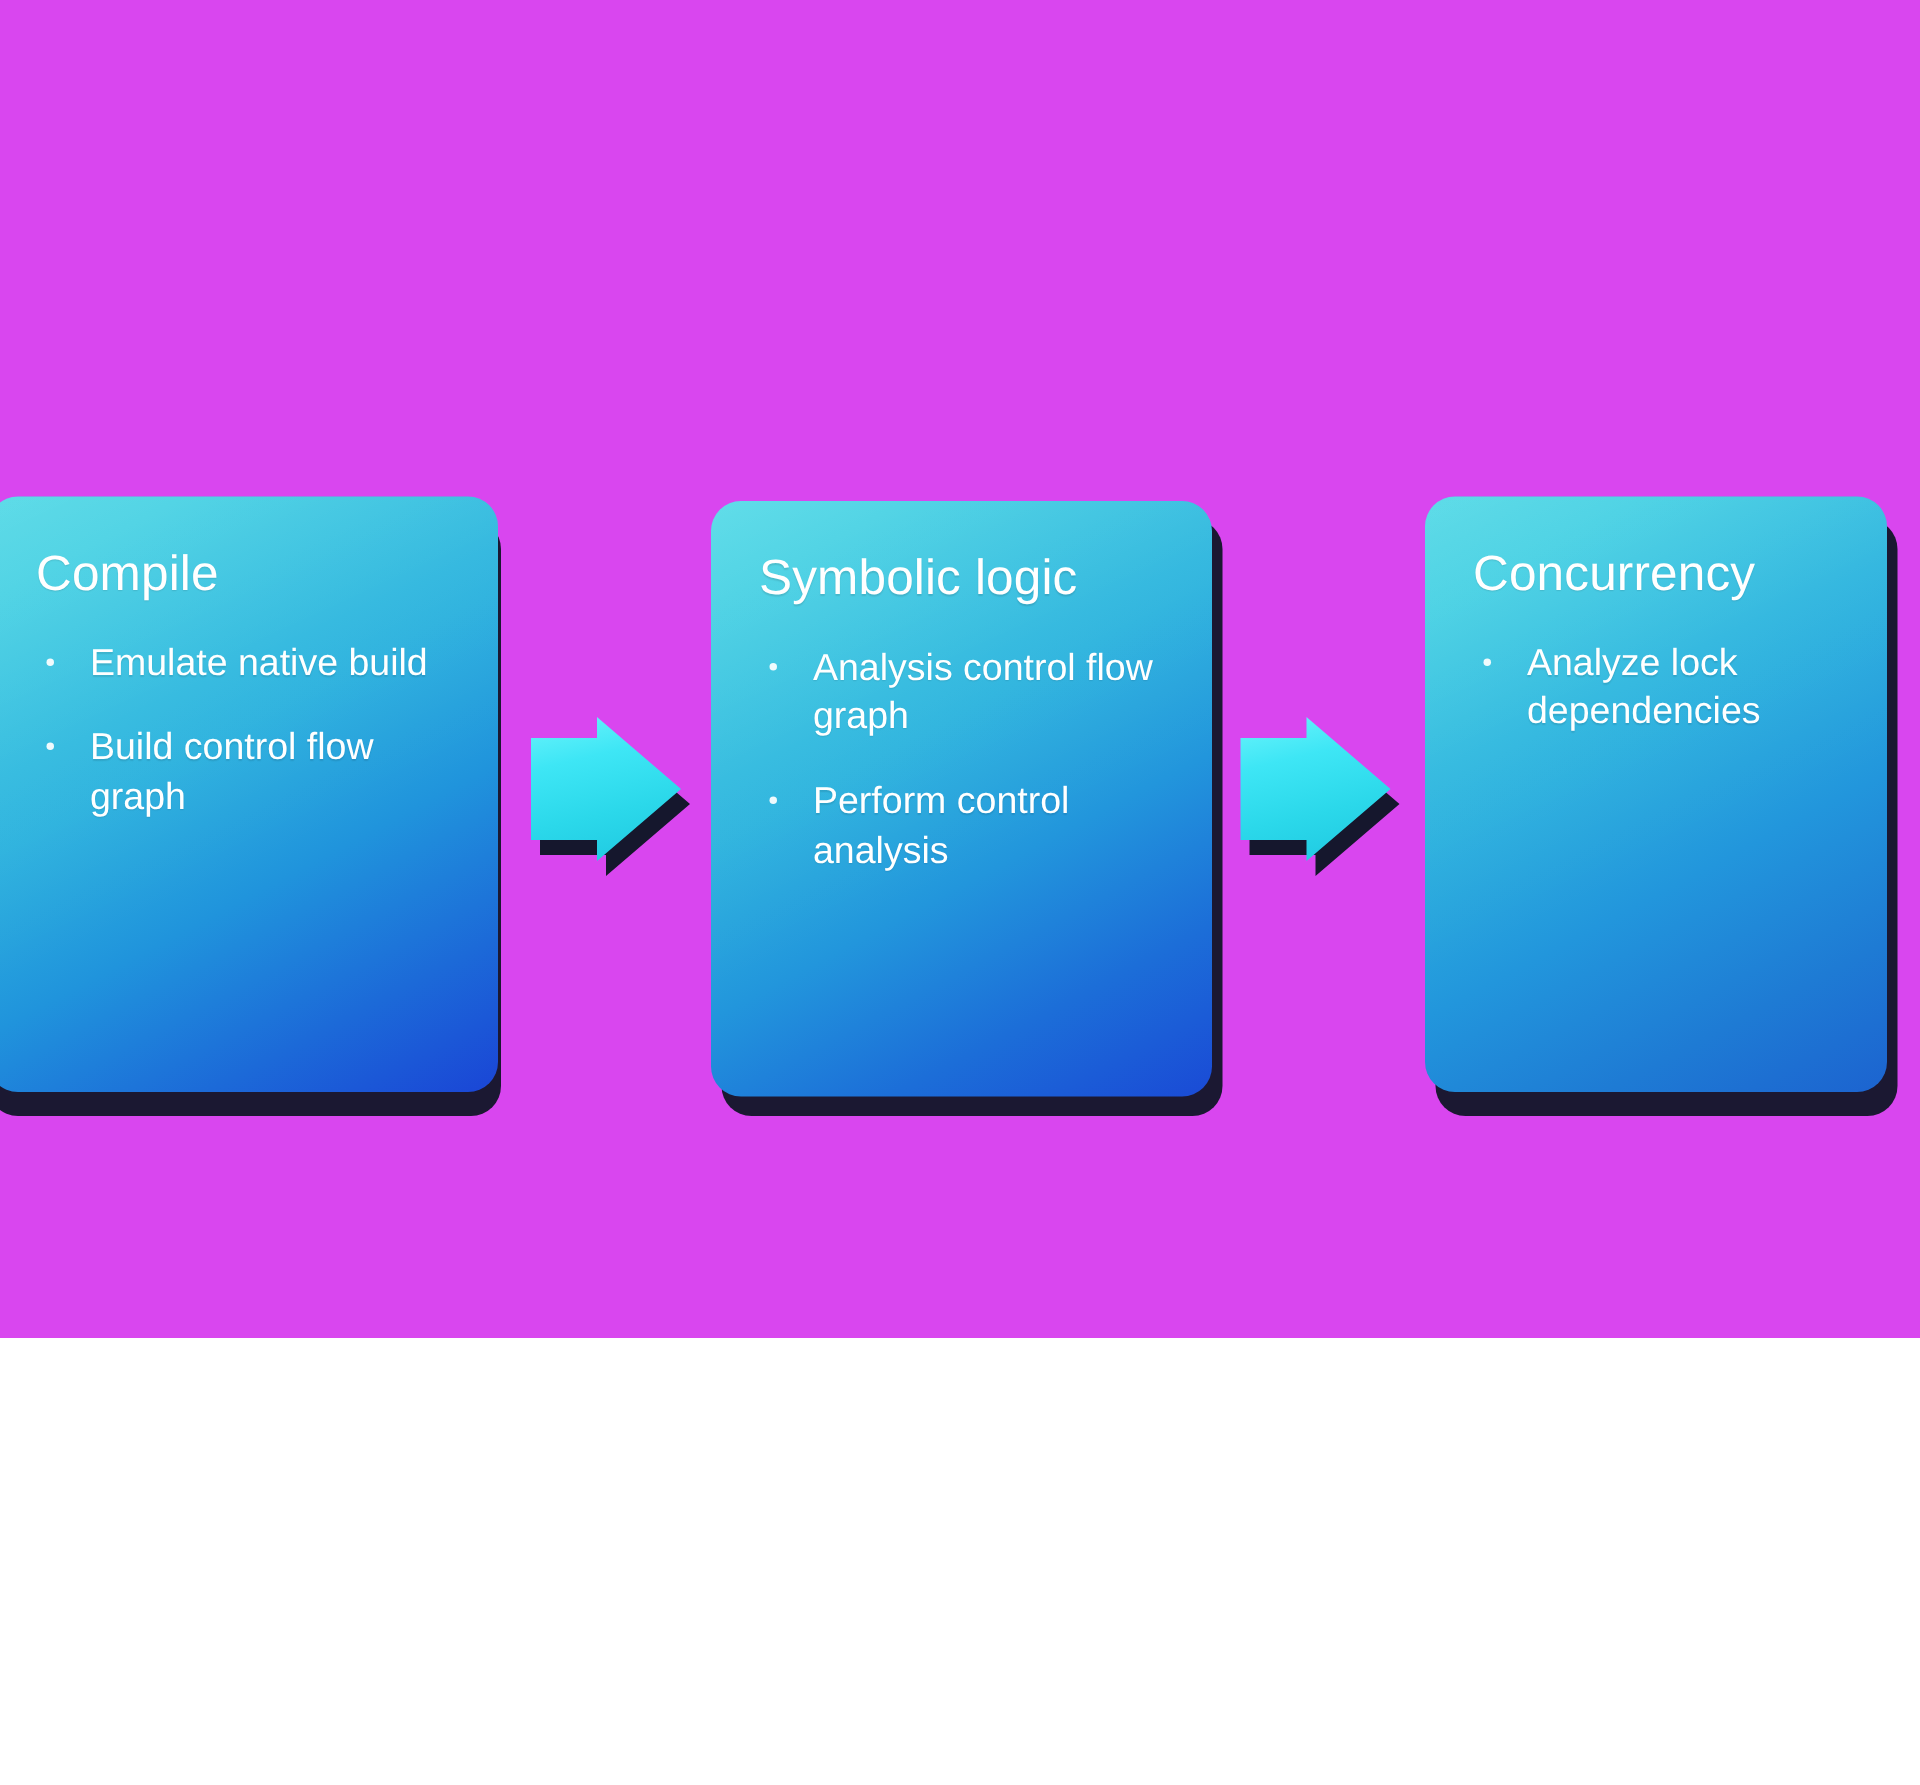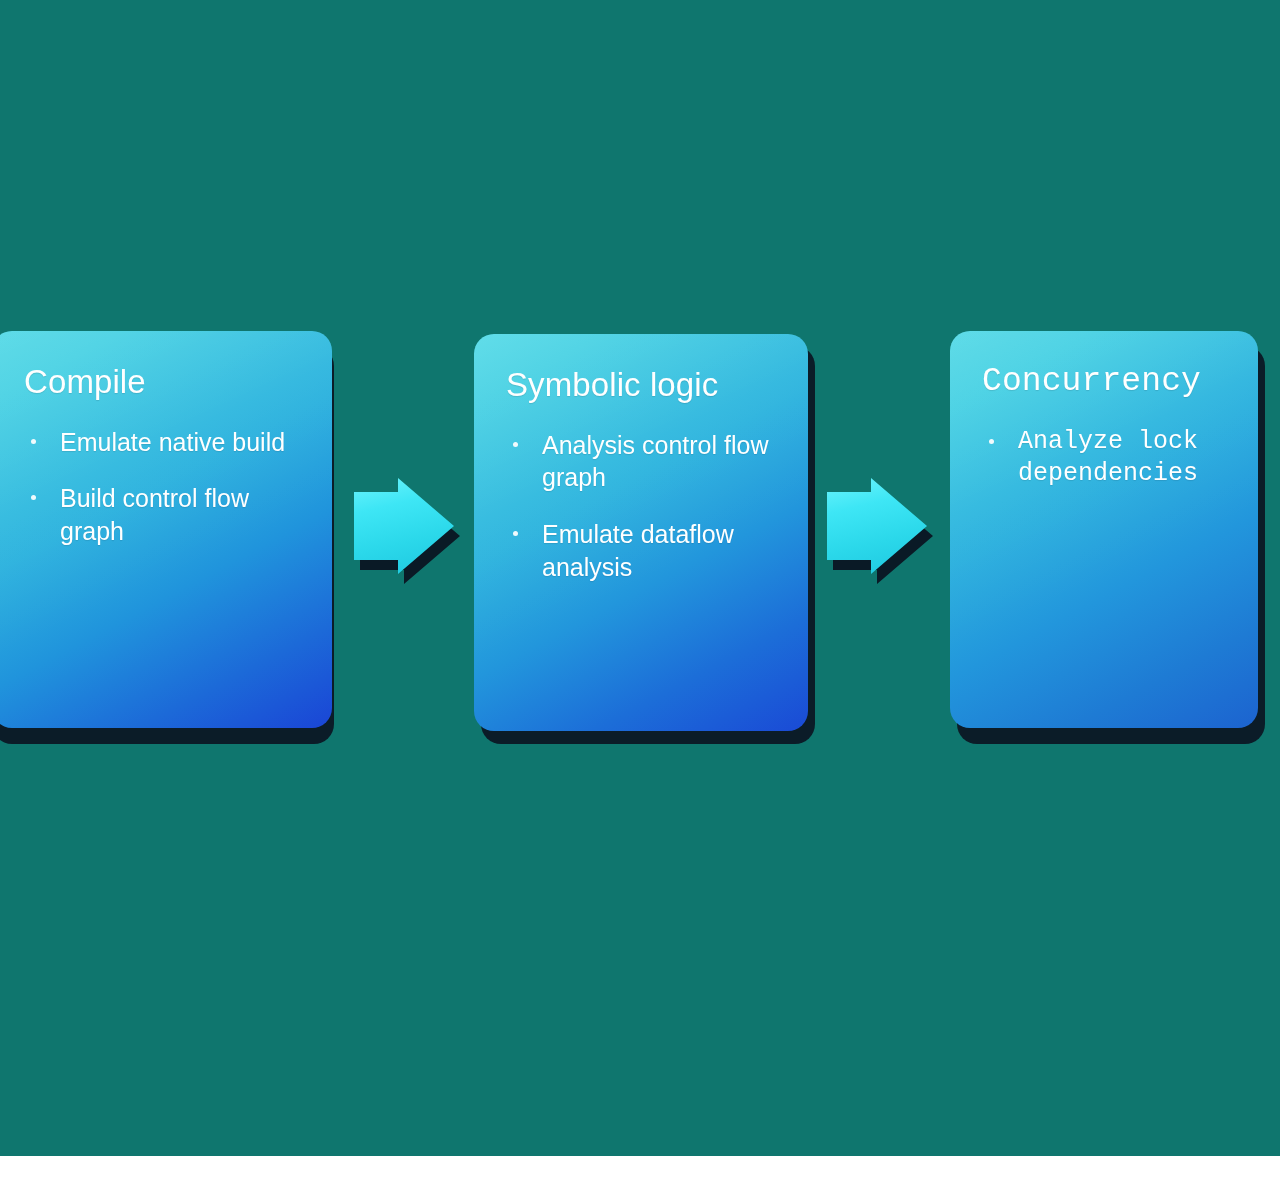--- a/index.html
+++ b/index.html
@@ -9,22 +9,22 @@
   }
   body {
     width: 1280px;
     height: 1190px;
     font-family: "Liberation Sans", sans-serif;
     overflow: hidden;
   }
   #canvas {
     position: relative;
     width: 1280px;
-    height: 1156px;
-    background: #0f766e;
+    height: 892px;
+    background: #d946ef;
   }
 
   
   .node {
     position: absolute;
     box-sizing: border-box;
     border-radius: 20px;
     overflow: hidden;
     padding: 34px 26px 20px 30px;
     color: #ffffff;
@@ -132,21 +132,21 @@
               background: linear-gradient(152deg, #47D8E6 0%, #3FCFE2 12%, #2EB4DE 40%, #2296DC 60%, #1C6ED8 80%, #1A4AD6 100%);">
     <div class="sheen"></div>
     <div class="node-title">Symbolic logic</div>
     <ul class="bullets">
       <li class="bullet-item">
         <span class="bullet-dot"></span>
         <span>Analysis control flow graph</span>
       </li>
       <li class="bullet-item">
         <span class="bullet-dot"></span>
-        <span>Emulate dataflow analysis</span>
+        <span>Perform control analysis</span>
       </li>
     </ul>
   </div>
 
   <div class="arrow-wrap" style="left:823px; top:476px; width:112px; height:120px;">
     <svg width="112" height="120" viewBox="0 0 112 120" xmlns="http://www.w3.org/2000/svg">
       <defs>
         <linearGradient id="arrGrad2" x1="0" y1="0" x2="0.25" y2="1">
           <stop offset="0%" stop-color="#6CF4FC"></stop>
           <stop offset="35%" stop-color="#3EE6F5"></stop>
@@ -154,21 +154,21 @@
           <stop offset="100%" stop-color="#23CEE4"></stop>
         </linearGradient>
       </defs>
       <path d="M4,16 L48,16 L48,2 L104,50 L48,98 L48,84 L4,84 Z" transform="translate(6,10)" fill="#0b1522" opacity="0.95"></path>
       <path d="M4,16 L48,16 L48,2 L104,50 L48,98 L48,84 L4,84 Z" fill="url(#arrGrad2)"></path>
     </svg>
   </div>
 
   <div class="node-shadow" style="left:957px; top:346px; width:308px; height:398px;"></div>
   <div class="node" style="left:950px; top:331px; width:308px; height:397px;
-              background: linear-gradient(152deg, #45D6E4 0%, #3DCEE2 14%, #2CB0DE 42%, #2296DC 62%, #1E7BD4 82%, #1C63D0 100%); font-family: Liberation Mono, monospace;">
+              background: linear-gradient(152deg, #45D6E4 0%, #3DCEE2 14%, #2CB0DE 42%, #2296DC 62%, #1E7BD4 82%, #1C63D0 100%);">
     <div class="sheen"></div>
     <div class="node-title">Concurrency</div>
     <ul class="bullets">
       <li class="bullet-item">
         <span class="bullet-dot"></span>
         <span>Analyze lock dependencies</span>
       </li>
     </ul>
   </div>
 

